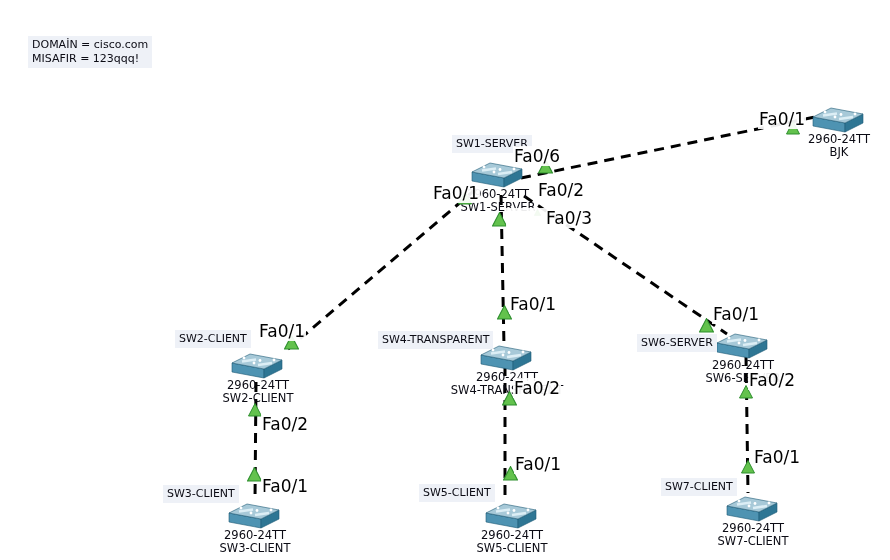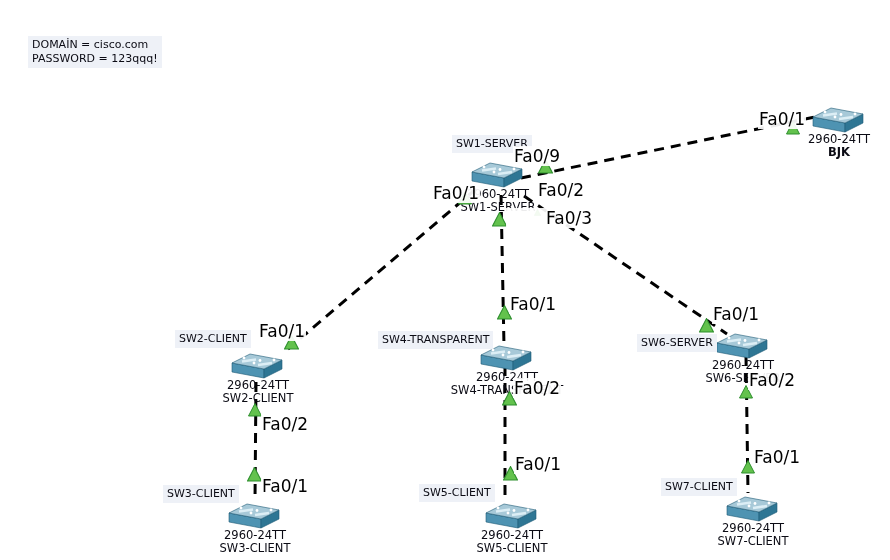--- a/index.html
+++ b/index.html
@@ -62,21 +62,21 @@
       <line x1="501" y1="195" x2="504" y2="346" stroke="#000000" stroke-width="3" stroke-dasharray="10,7"></line>
       <line x1="524" y1="196" x2="727" y2="334" stroke="#000000" stroke-width="3" stroke-dasharray="10,7"></line>
       <line x1="256" y1="382" x2="255" y2="501" stroke="#000000" stroke-width="3" stroke-dasharray="10,7"></line>
       <line x1="505" y1="366" x2="505" y2="500" stroke="#000000" stroke-width="3" stroke-dasharray="10,7"></line>
       <line x1="746" y1="356" x2="748" y2="493" stroke="#000000" stroke-width="3" stroke-dasharray="10,7"></line>
     </svg>
   <div id="device-labels-layer" class="layer">
       <div class="device-label" style="left: 498px; top: 187px;">2960-24TT</div>
       <div class="device-label" style="left: 498px; top: 200px;">SW1-SERVER</div>
       <div class="device-label" style="left: 839px; top: 132px;">2960-24TT</div>
-      <div class="device-label" style="left: 839px; top: 145px; font-weight: bold;">BJK</div>
+      <div class="device-label" style="left: 839px; top: 145px;">BJK</div>
       <div class="device-label" style="left: 258px; top: 378px;">2960-24TT</div>
       <div class="device-label" style="left: 258px; top: 391px;">SW2-CLIENT</div>
       <div class="device-label" style="left: 255px; top: 528px;">2960-24TT</div>
       <div class="device-label" style="left: 255px; top: 541px;">SW3-CLIENT</div>
       <div class="device-label" style="left: 507px; top: 370px;">2960-24TT</div>
       <div class="device-label" style="left: 507px; top: 383px;">SW4-TRANSPARENT</div>
       <div class="device-label" style="left: 512px; top: 528px;">2960-24TT</div>
       <div class="device-label" style="left: 512px; top: 541px;">SW5-CLIENT</div>
       <div class="device-label" style="left: 743px; top: 358px;">2960-24TT</div>
       <div class="device-label" style="left: 743px; top: 371px;">SW6-SERVER</div>
@@ -213,21 +213,21 @@
       <div class="indicator" style="left: 739px; top: 384px;"><svg width="14" height="14" viewBox="0 0 14 14">
           <polygon points="7,0.5 13.5,13 0.5,13" fill="#63c24d" stroke="#2e8f2e" stroke-width="1"></polygon>
         </svg></div>
       <div class="indicator" style="left: 741px; top: 459px;"><svg width="14" height="14" viewBox="0 0 14 14">
           <polygon points="7,0.5 13.5,13 0.5,13" fill="#63c24d" stroke="#2e8f2e" stroke-width="1"></polygon>
         </svg></div>
     </div>
   <div id="notes-layer" class="layer">
       <div class="note" style="left: 28px; top: 36px;">
         <div>DOMAİN = cisco.com</div>
-        <div>PASSWORD = 123qqq!</div>
+        <div>MISAFIR = 123qqq!</div>
       </div>
       <div class="note" style="left: 452px; top: 135px;">
         <div>SW1-SERVER</div>
       </div>
       <div class="note" style="left: 175px; top: 330px;">
         <div>SW2-CLIENT</div>
       </div>
       <div class="note" style="left: 378px; top: 331px;">
         <div>SW4-TRANSPARENT</div>
       </div>
@@ -238,21 +238,21 @@
         <div>SW3-CLIENT</div>
       </div>
       <div class="note" style="left: 419px; top: 484px;">
         <div>SW5-CLIENT</div>
       </div>
       <div class="note" style="left: 661px; top: 478px;">
         <div>SW7-CLIENT</div>
       </div>
     </div>
   <div id="port-labels-layer" class="layer">
-      <div class="port-label" style="left: 513px; top: 146px;">Fa0/9</div>
+      <div class="port-label" style="left: 513px; top: 146px;">Fa0/6</div>
       <div class="port-label" style="left: 432px; top: 183px;">Fa0/1</div>
       <div class="port-label" style="left: 537px; top: 180px;">Fa0/2</div>
       <div class="port-label" style="left: 506px; top: 208px; padding-left: 40px;">Fa0/3</div>
       <div class="port-label" style="left: 758px; top: 109px;">Fa0/1</div>
       <div class="port-label" style="left: 258px; top: 321px;">Fa0/1</div>
       <div class="port-label" style="left: 261px; top: 414px;">Fa0/2</div>
       <div class="port-label" style="left: 261px; top: 476px;">Fa0/1</div>
       <div class="port-label" style="left: 509px; top: 294px;">Fa0/1</div>
       <div class="port-label" style="left: 513px; top: 378px;">Fa0/2</div>
       <div class="port-label" style="left: 514px; top: 454px;">Fa0/1</div>

